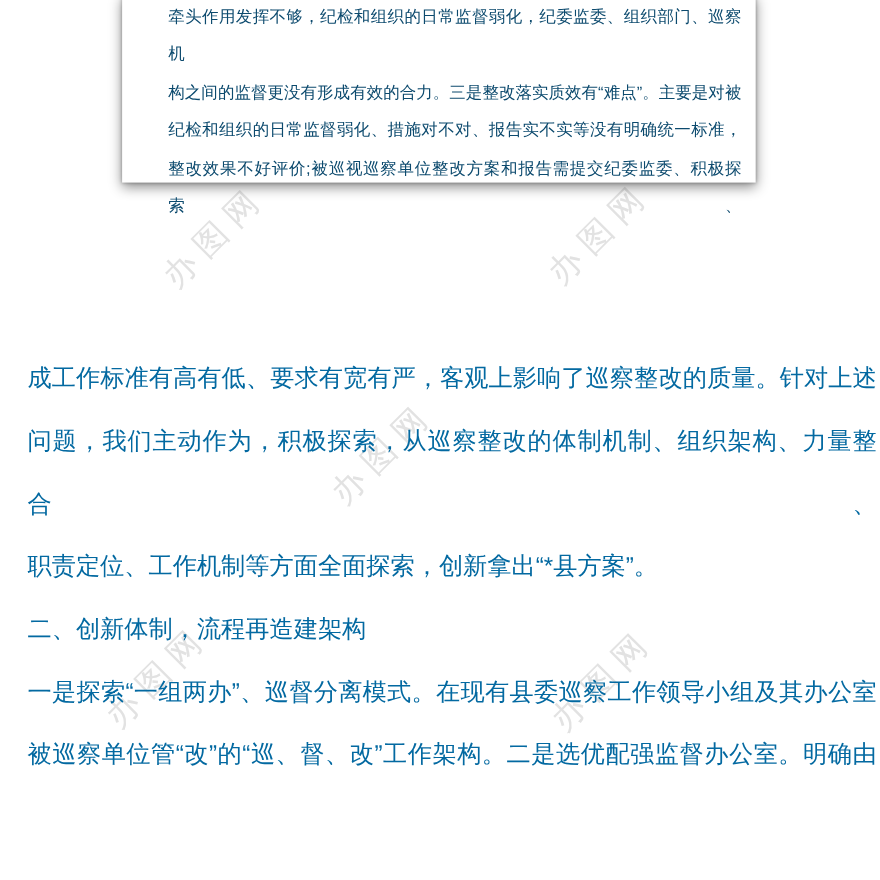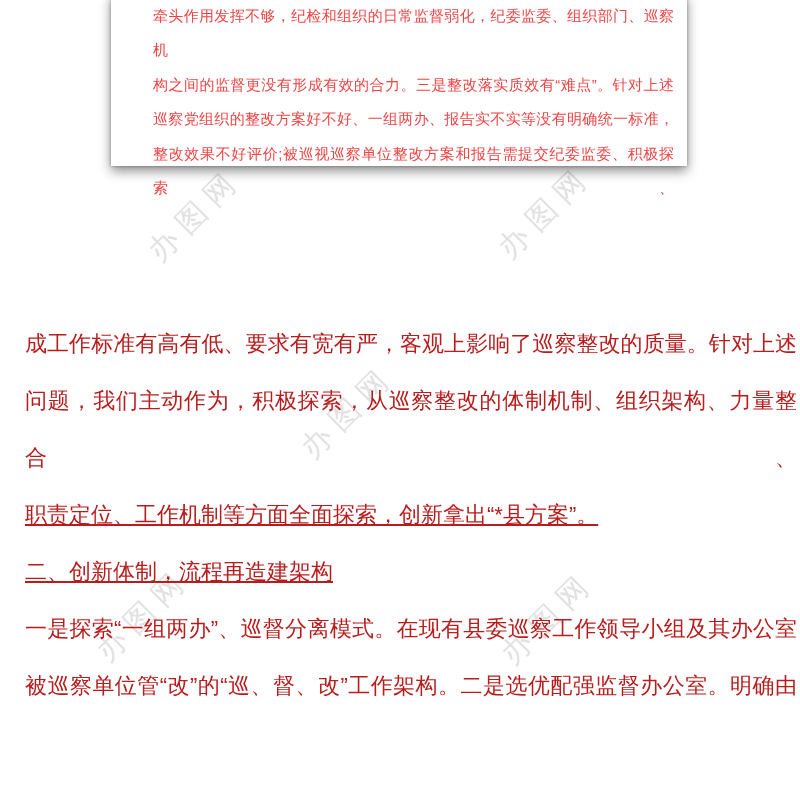--- a/index.html
+++ b/index.html
@@ -50,65 +50,64 @@
   }
   #page-preview .text-area {
     position: absolute;
     left: 42px;
     right: 13px;
     top: 5px;
   }
   .pg-line {
     font-size: 15px;
     line-height: 34.4px;
-    color: #ef4444;
+    color: #0c4a6e;
     text-align: justify;
     text-align-last: justify;
     text-justify: inter-character;
     white-space: nowrap-off;
   }
 
   
   #body-text {
     position: absolute;
     z-index: 2;
     left: 25px;
     width: 772px;
     top: 315px;
   }
   .body-line {
     font-size: 22px;
     line-height: 57px;
-    color: #b91c1c;
+    color: #0369a1;
     text-align: justify;
     text-align-last: justify;
     text-justify: inter-character;
   }
   .body-line.no-justify {
     text-align: right;
     text-align-last: left;
-    text-decoration: underline;
   }
 </style>
 </head>
 <body>
 
 <div id="viewport">
 
   <span class="watermark wm-1" style="color: rgb(226, 226, 226);">办图网</span>
   <span class="watermark wm-2" style="color: rgb(226, 226, 226);">办图网</span>
   <span class="watermark wm-3" style="color: rgb(226, 226, 226);">办图网</span>
   <span class="watermark wm-4" style="color: rgb(226, 226, 226);">办图网</span>
   <span class="watermark wm-5" style="color: rgb(226, 226, 226);">办图网</span>
 
   <div id="page-preview">
     <div class="text-area">
       <div class="pg-line">牵头作用发挥不够，纪检和组织的日常监督弱化，纪委监委、组织部门、巡察机</div>
-      <div class="pg-line">构之间的监督更没有形成有效的合力。三是整改落实质效有“难点”。针对上述</div>
-      <div class="pg-line">巡察党组织的整改方案好不好、一组两办、报告实不实等没有明确统一标准，</div>
+      <div class="pg-line">构之间的监督更没有形成有效的合力。三是整改落实质效有“难点”。主要是对被</div>
+      <div class="pg-line">纪检和组织的日常监督弱化、措施对不对、报告实不实等没有明确统一标准，</div>
       <div class="pg-line">整改效果不好评价;被巡视巡察单位整改方案和报告需提交纪委监委、积极探索、</div>
     </div>
   </div>
 
   <div id="body-text">
     <div class="body-line">成工作标准有高有低、要求有宽有严，客观上影响了巡察整改的质量。针对上述</div>
     <div class="body-line">问题，我们主动作为，积极探索，从巡察整改的体制机制、组织架构、力量整合、</div>
     <div class="body-line no-justify">职责定位、工作机制等方面全面探索，创新拿出“*县方案”。</div>
     <div class="body-line no-justify">二、创新体制，流程再造建架构</div>
     <div class="body-line">一是探索“一组两办”、巡督分离模式。在现有县委巡察工作领导小组及其办公室</div>

